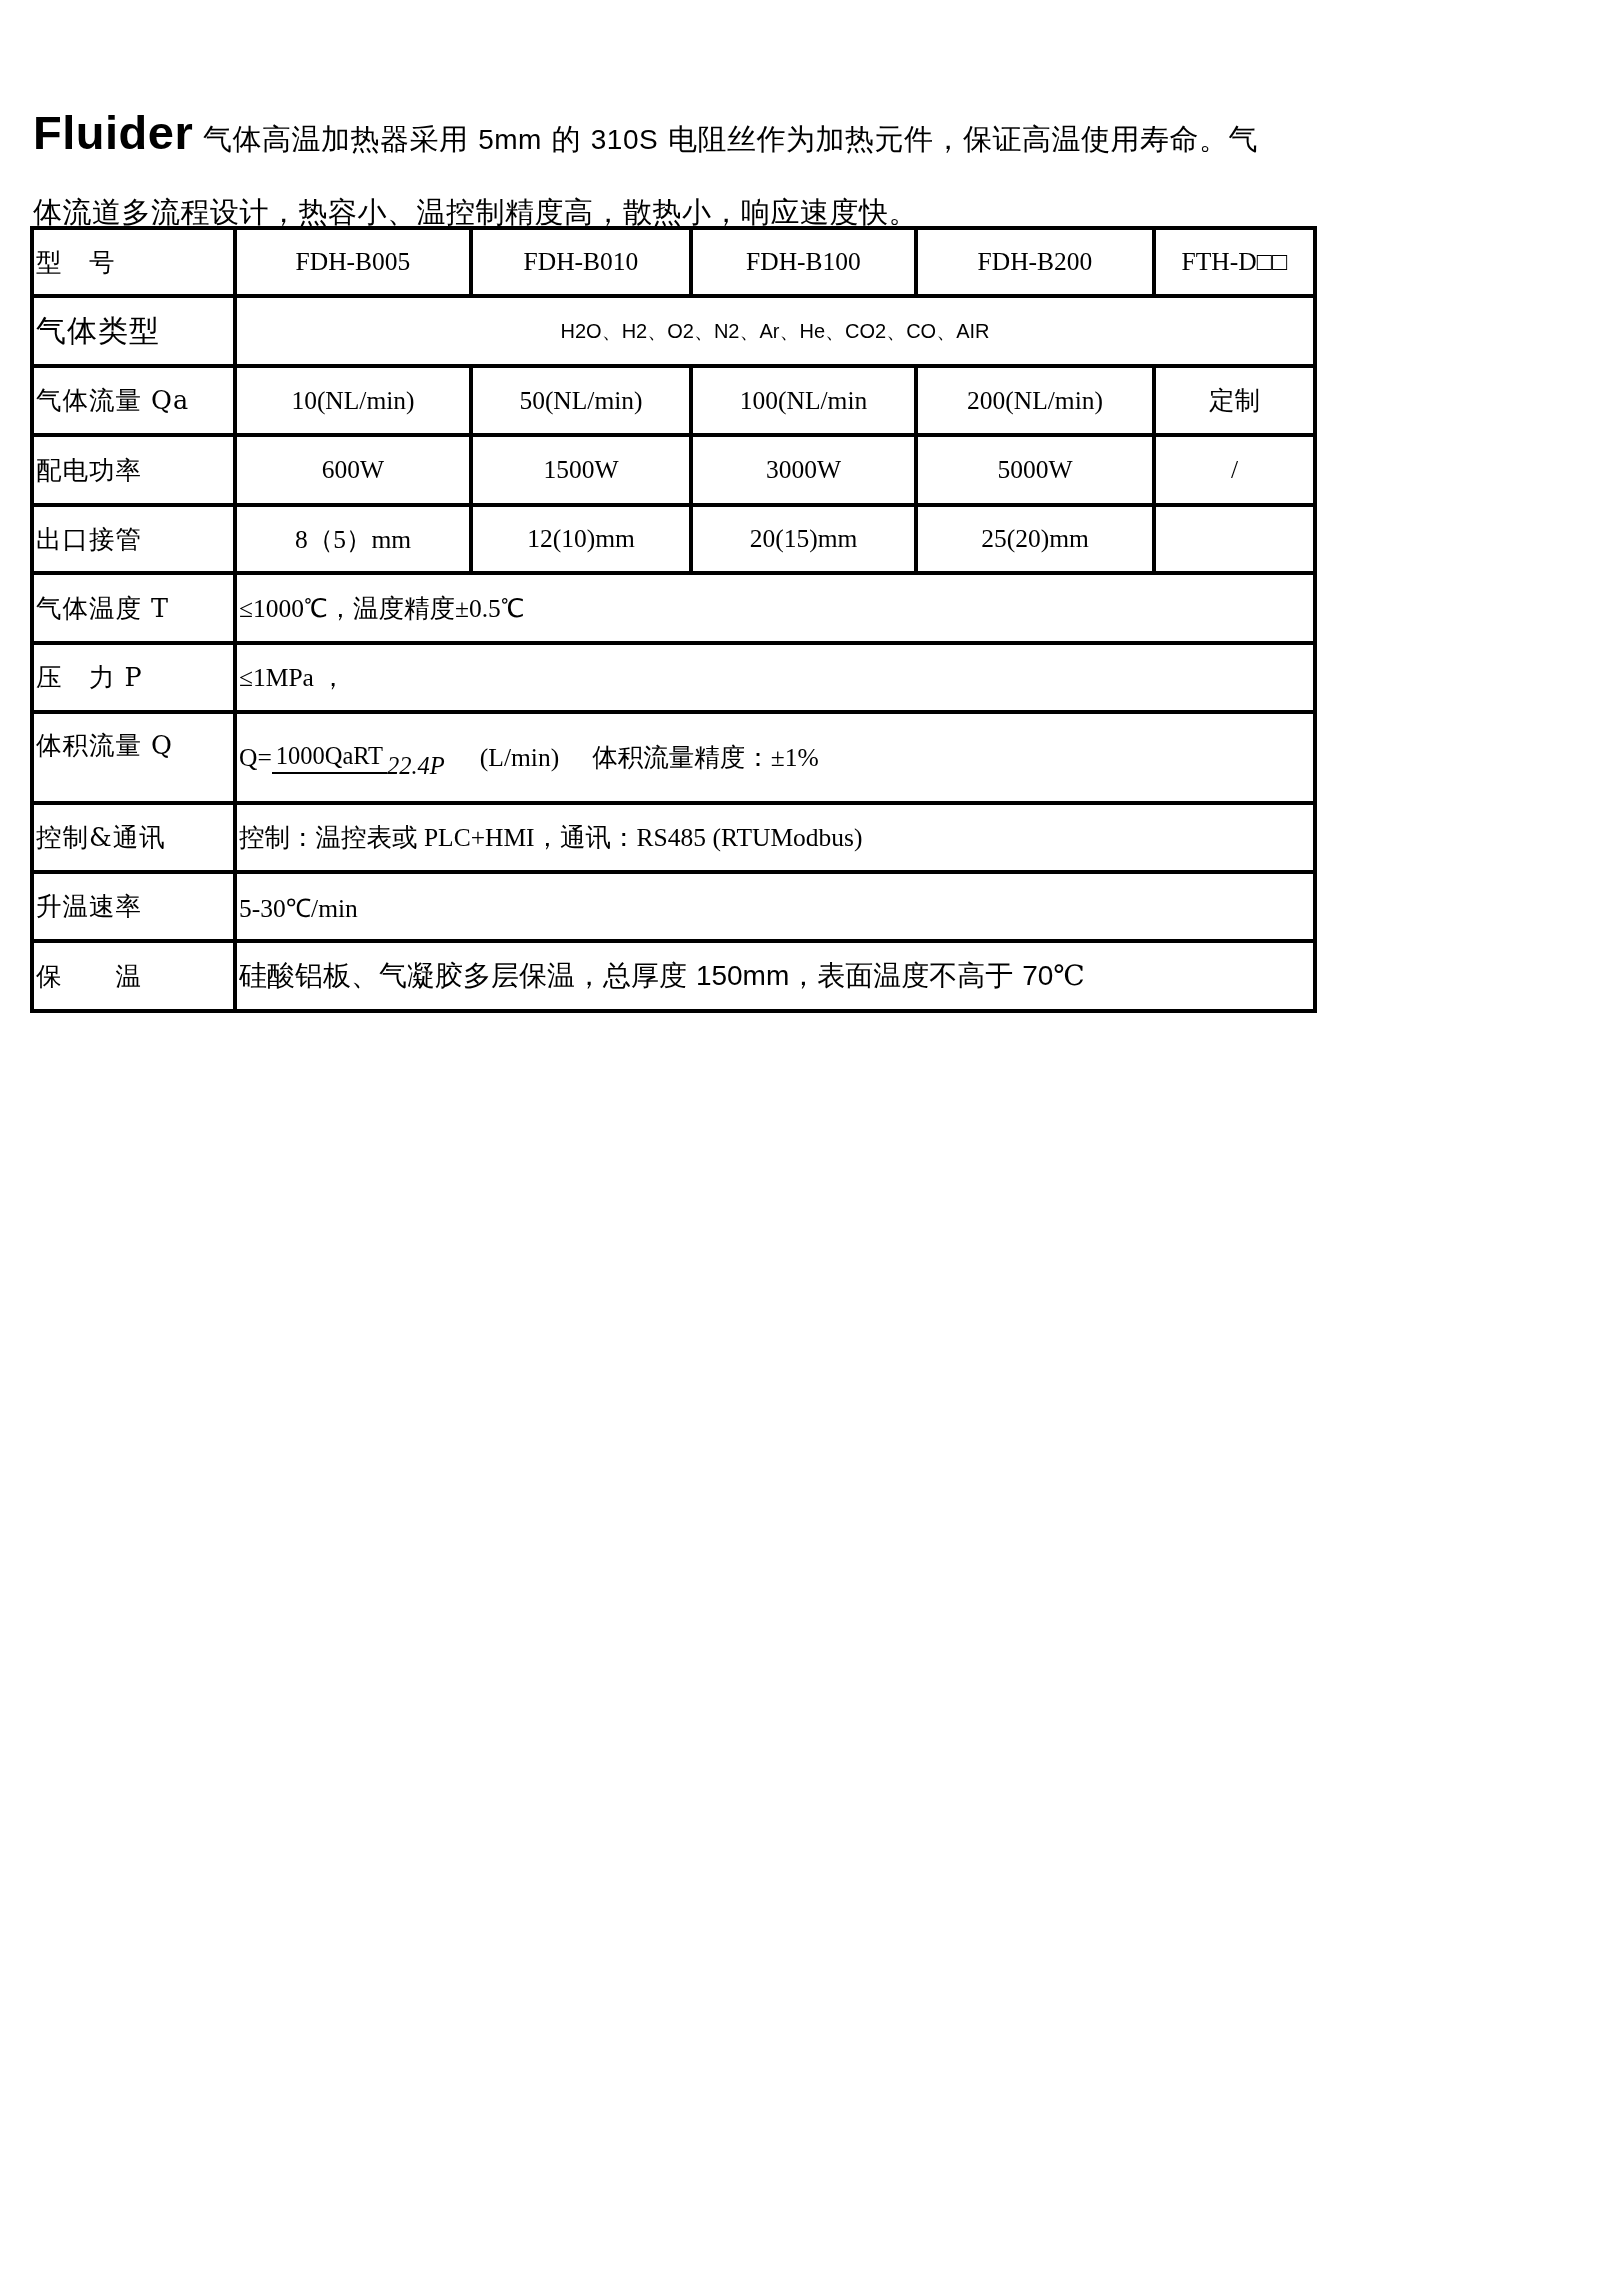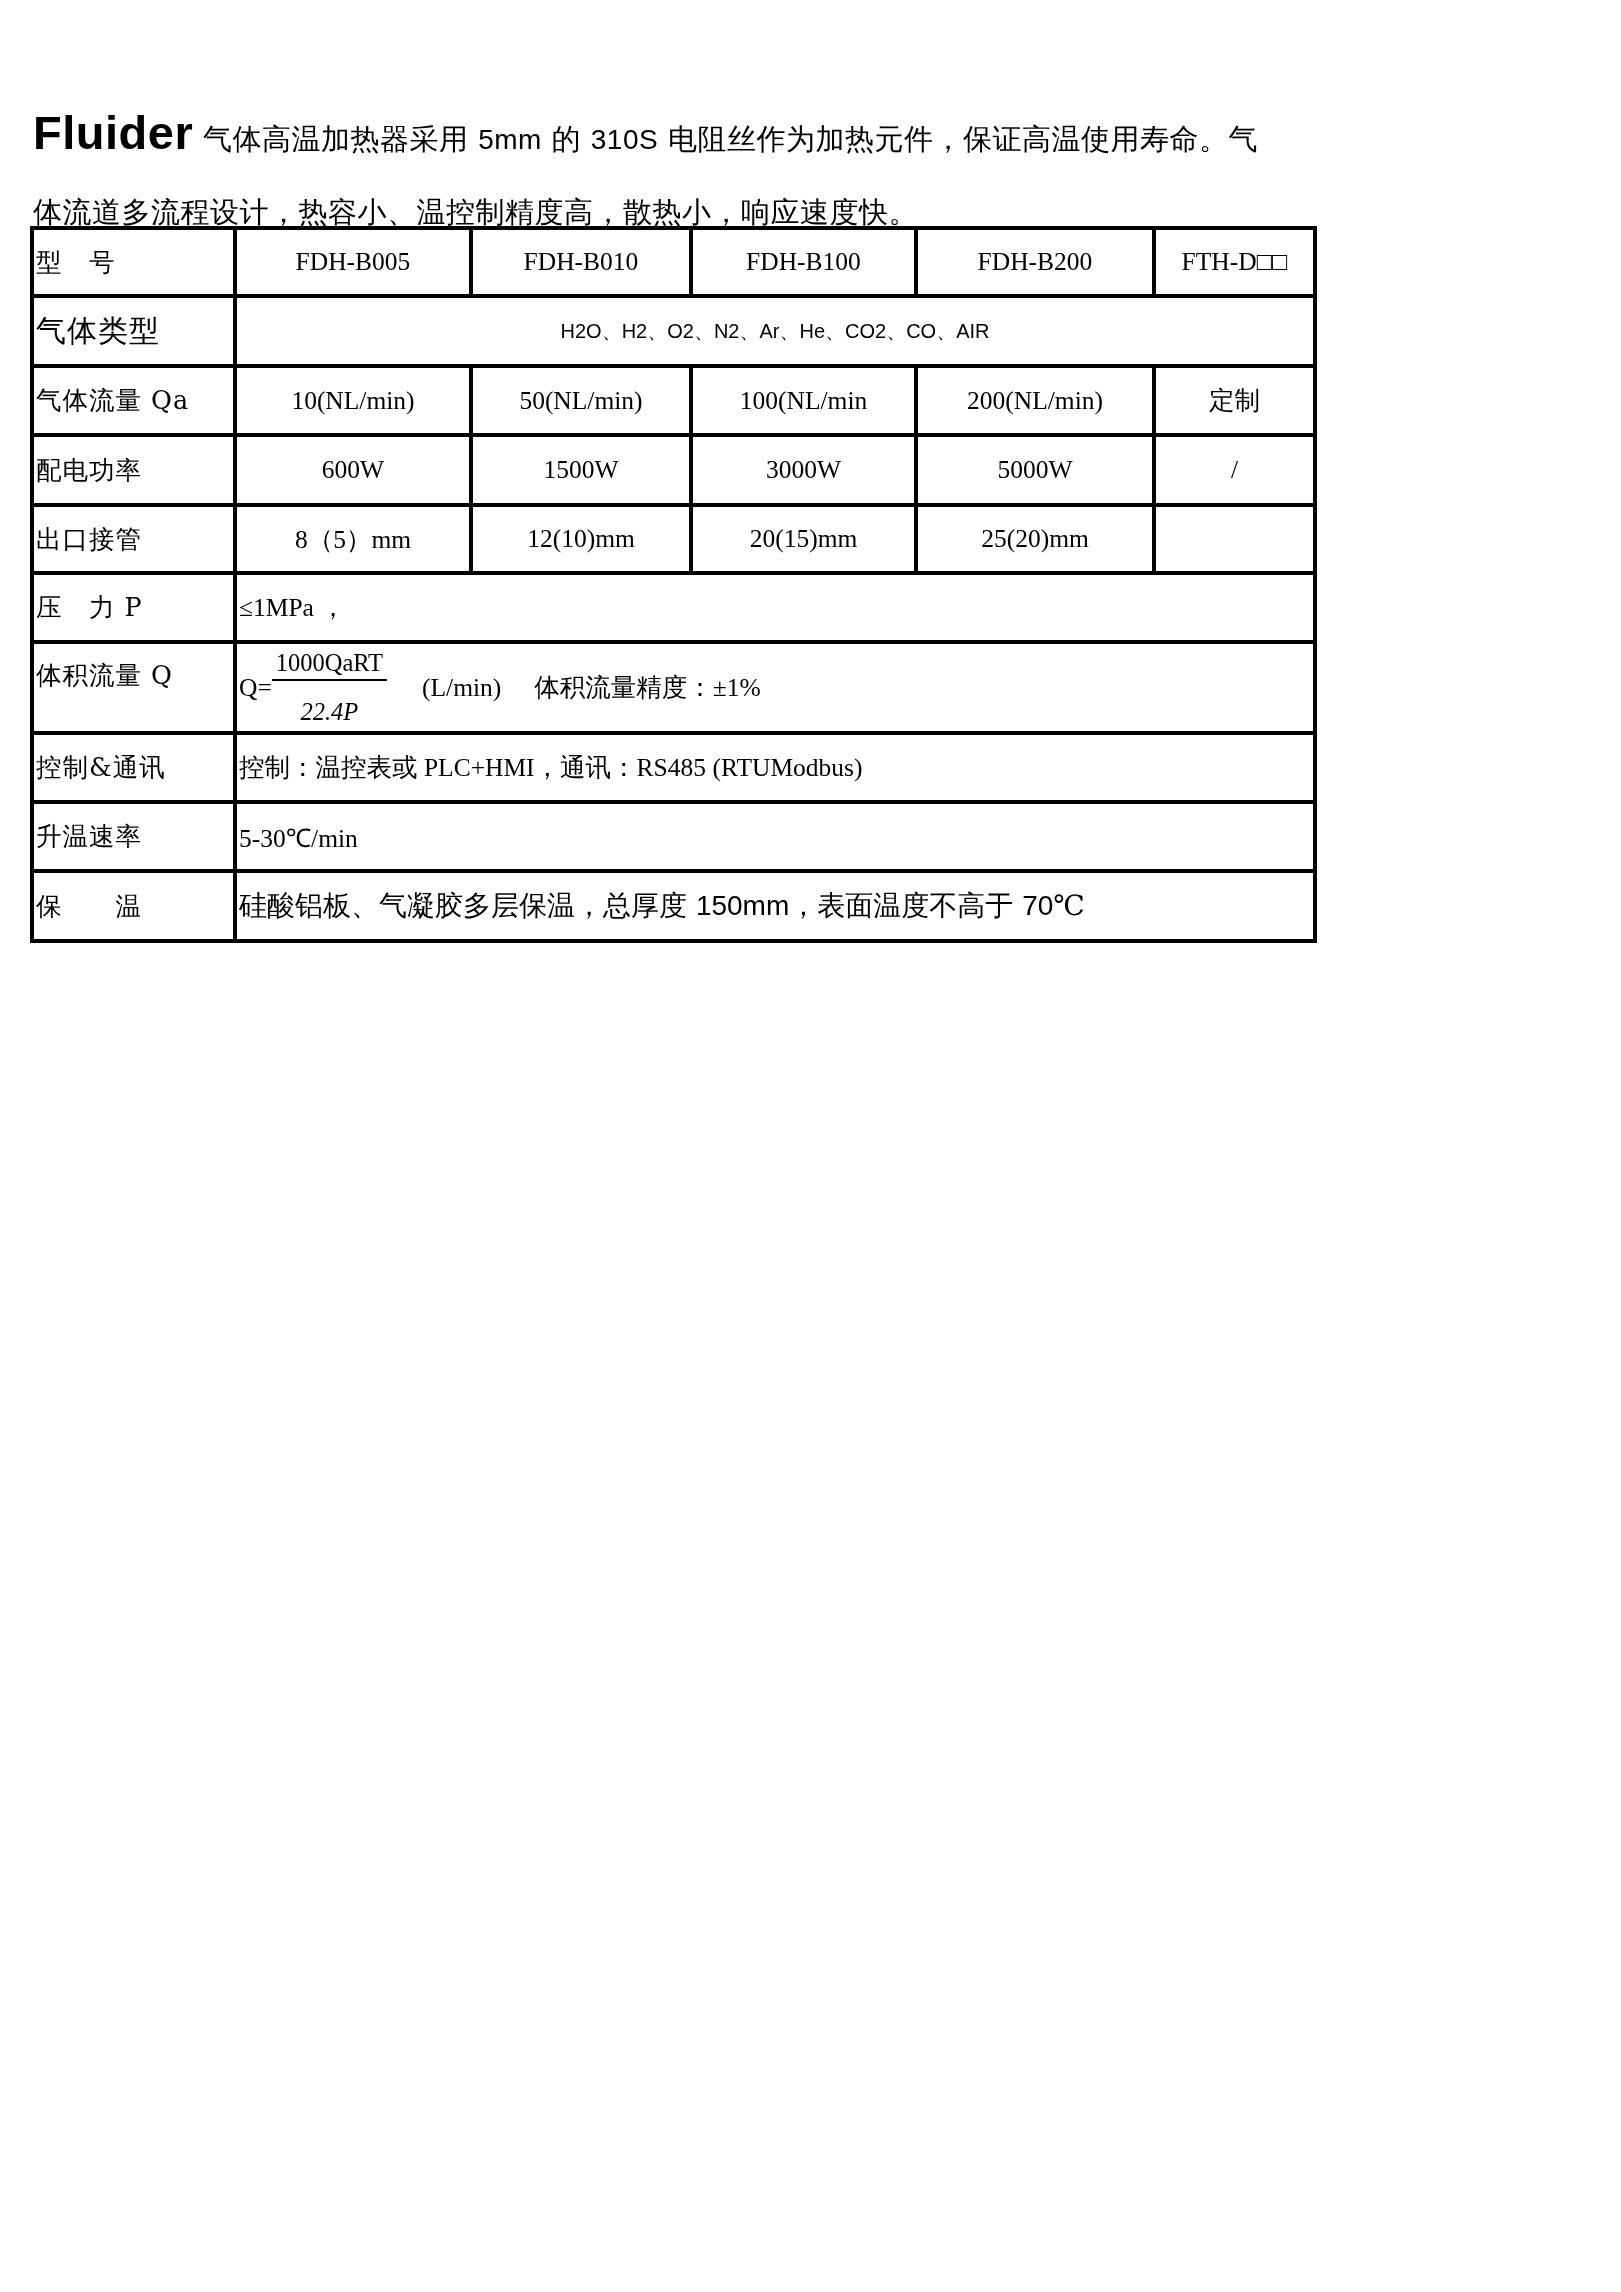--- a/index.html
+++ b/index.html
@@ -21,21 +21,21 @@
     white-space: nowrap; overflow: hidden;
   }
   td.label { text-align: left; font-family: "DejaVu Serif", serif; font-size: 25.5px; letter-spacing: 1px; margin-left: 20px; }
   td.label.big { font-size: 30px; }
   td.c { text-align: center; }
   td.wide { text-align: left; padding-left: 2.9px; }
   td.gas { text-align: center; font-family: "Liberation Sans", sans-serif; font-size: 20px; }
   td.insul { font-family: "DejaVu Serif", serif; font-size: 28px; }
   td.insul .latin { font-family: "Liberation Sans", sans-serif; }
   .formula { display: inline-flex; align-items: center; }
-  .frac { display: inline-flex; flex-direction: column; align-items: center; margin: 0 2px 0 0; }
+  .frac { display: inline-flex; align-items: center; margin: 0 2px 0 0; }
   .frac .num { font-style: normal; border-bottom: 2.9px solid #000; padding: 0 3.9px 2px; font-size: 24.5px; }
   .frac .den { padding-top: 17px; font-size: 24.5px; }
   .frac i { font-style: italic; }
   .gap { display: inline-block; width: 33px; }
 </style>
 </head>
 <body>
 
 <div class="intro">
   <div><span class="brand">Fluider</span><span> 气体高温加热器采用 </span><span class="latin">5mm</span><span> 的 </span><span class="latin">310S</span><span> 电阻丝作为加热元件，保证高温使用寿命。气</span></div>
@@ -81,20 +81,24 @@
       <td class="c">/</td>
     </tr>
     <tr style="height:68px">
       <td class="label">出口接管</td>
       <td class="c">8（5）mm</td>
       <td class="c">12(10)mm</td>
       <td class="c">20(15)mm</td>
       <td class="c">25(20)mm</td>
       <td class="c"></td>
     </tr>
+    <tr style="height:70px">
+      <td class="label">气体温度 T</td>
+      <td class="wide" colspan="5">≤1000℃，温度精度±0.5℃</td>
+    </tr>
     <tr style="height:69px">
       <td class="label">压　力 P</td>
       <td class="wide" colspan="5">≤1MPa ，</td>
     </tr>
     <tr style="height:91px">
       <td class="label" style="vertical-align:top;padding-top:13.7px">体积流量 Q</td>
       <td class="wide" colspan="5">
         <span class="formula">
           <span>Q=</span>
           <span class="frac">

